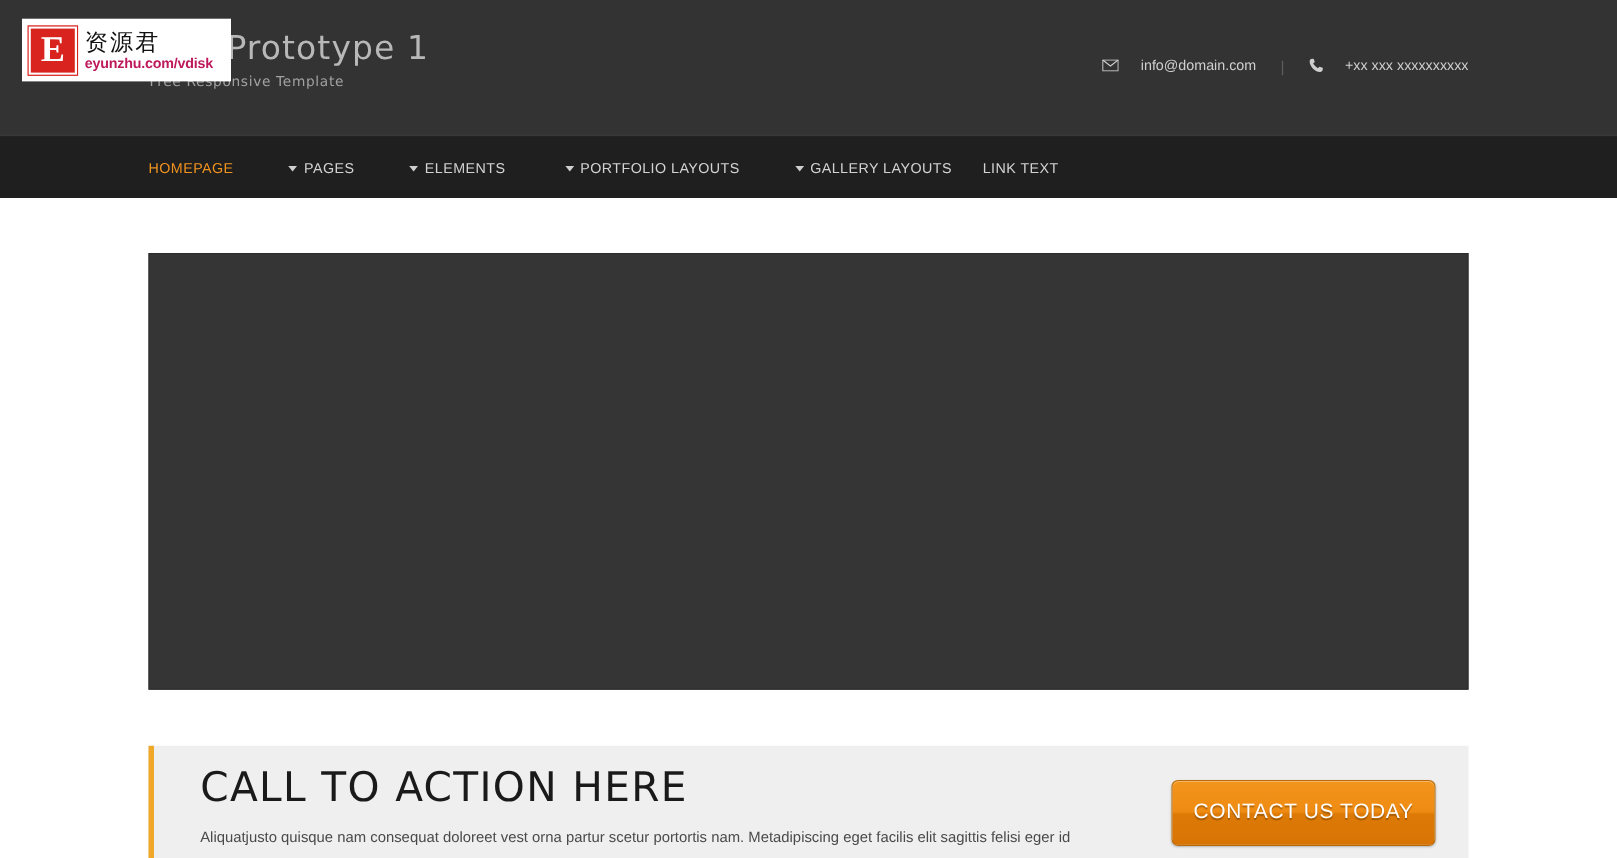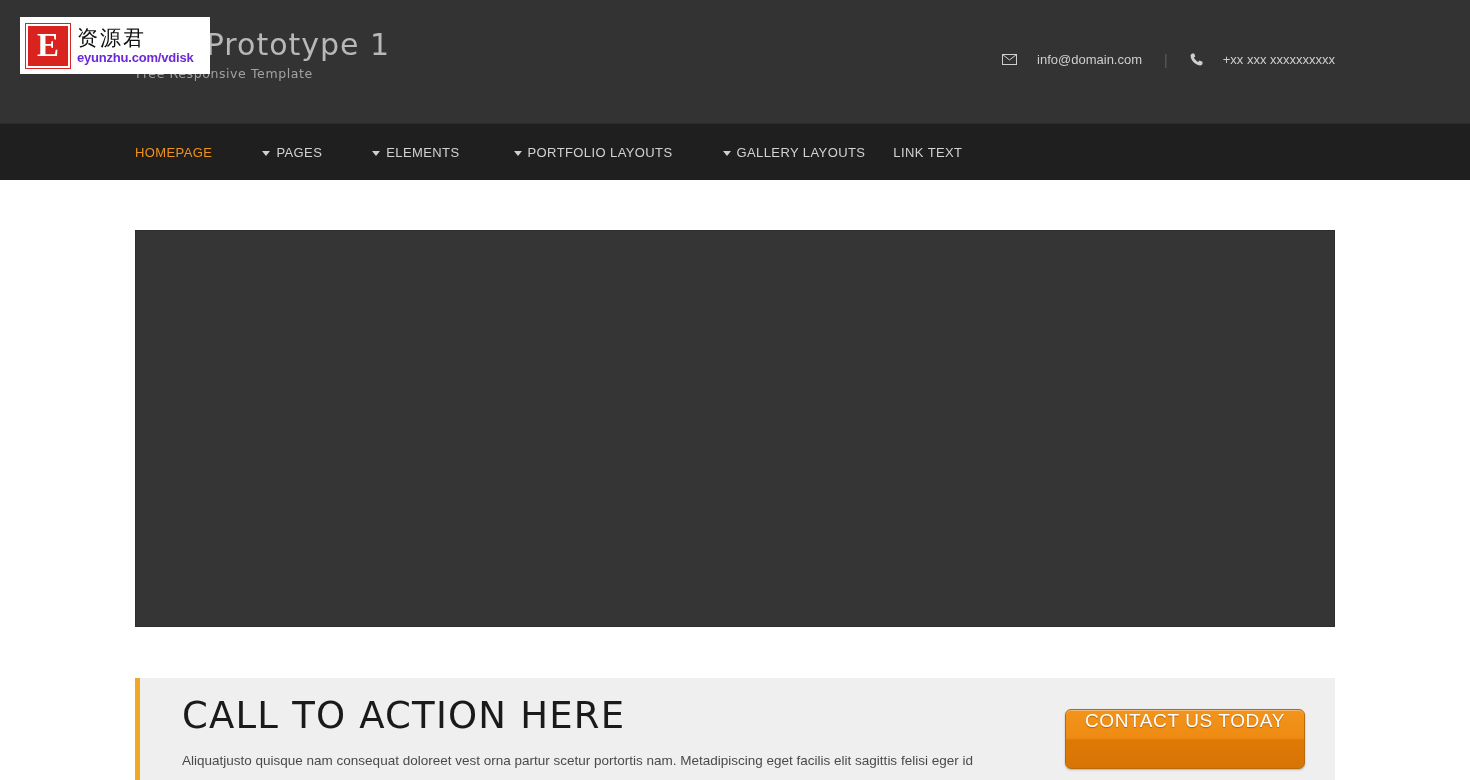--- a/index.html
+++ b/index.html
@@ -183,21 +183,21 @@
     width: 240px;
     height: 60px;
     border-radius: 6px;
     border: 1px solid #b96a06;
     background: linear-gradient(to bottom, #f2941c 0%, #ef8b12 48%, #dd7a06 52%, #d87404 100%);
     box-shadow: inset 0 1px 0 rgba(255,255,255,0.35), 0 1px 2px rgba(0,0,0,0.25);
     color: #ffffff;
     font-size: 19px;
     letter-spacing: 0.6px;
     display: flex;
-    align-items: flex-start;
+    align-items: center;
     justify-content: center;
     cursor: pointer;
     text-shadow: 0 1px 1px rgba(0,0,0,0.3);
   }
 
   
   .watermark {
     position: absolute;
     left: 20px;
     top: 17px;
@@ -244,21 +244,21 @@
     color: #111111;
     letter-spacing: 2px;
     font-weight: 400;
   }
 
   .wm-url {
     font-family: "Liberation Sans", sans-serif;
     font-weight: bold;
     font-size: 13px;
     line-height: 15px;
-    color: #6d28d9;
+    color: #be185d;
     letter-spacing: -0.2px;
   }
 </style>
 </head>
 <body>
 
 <header class="site-header">
   <div class="header-inner">
 
     <div class="brand">

